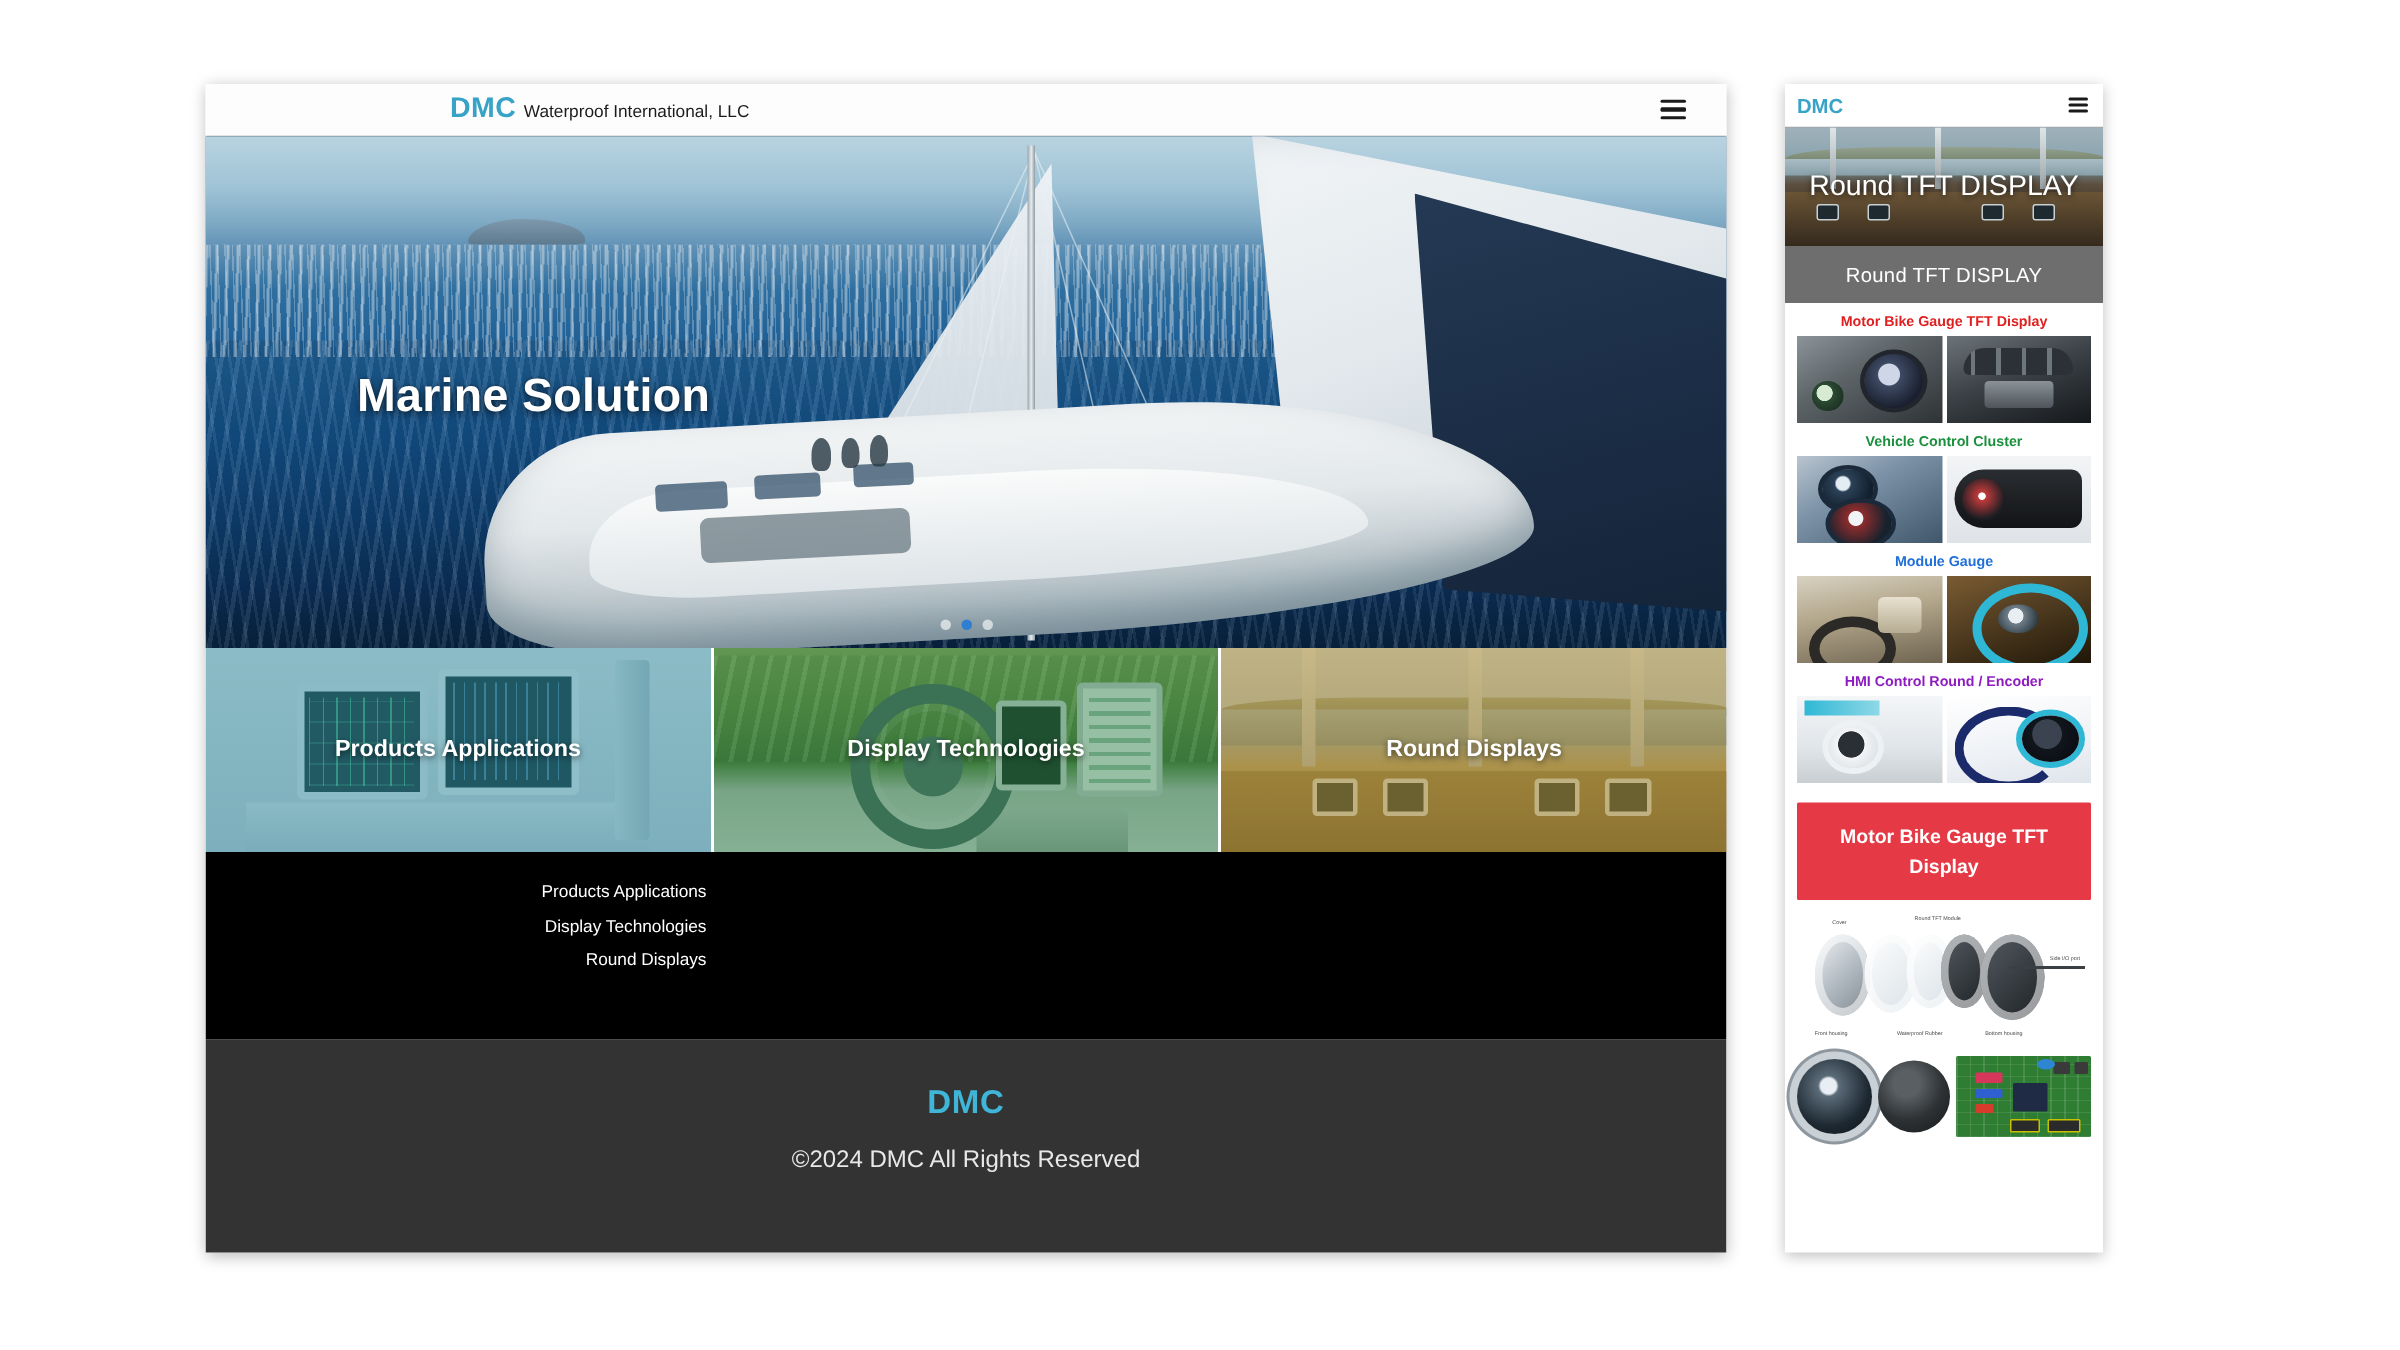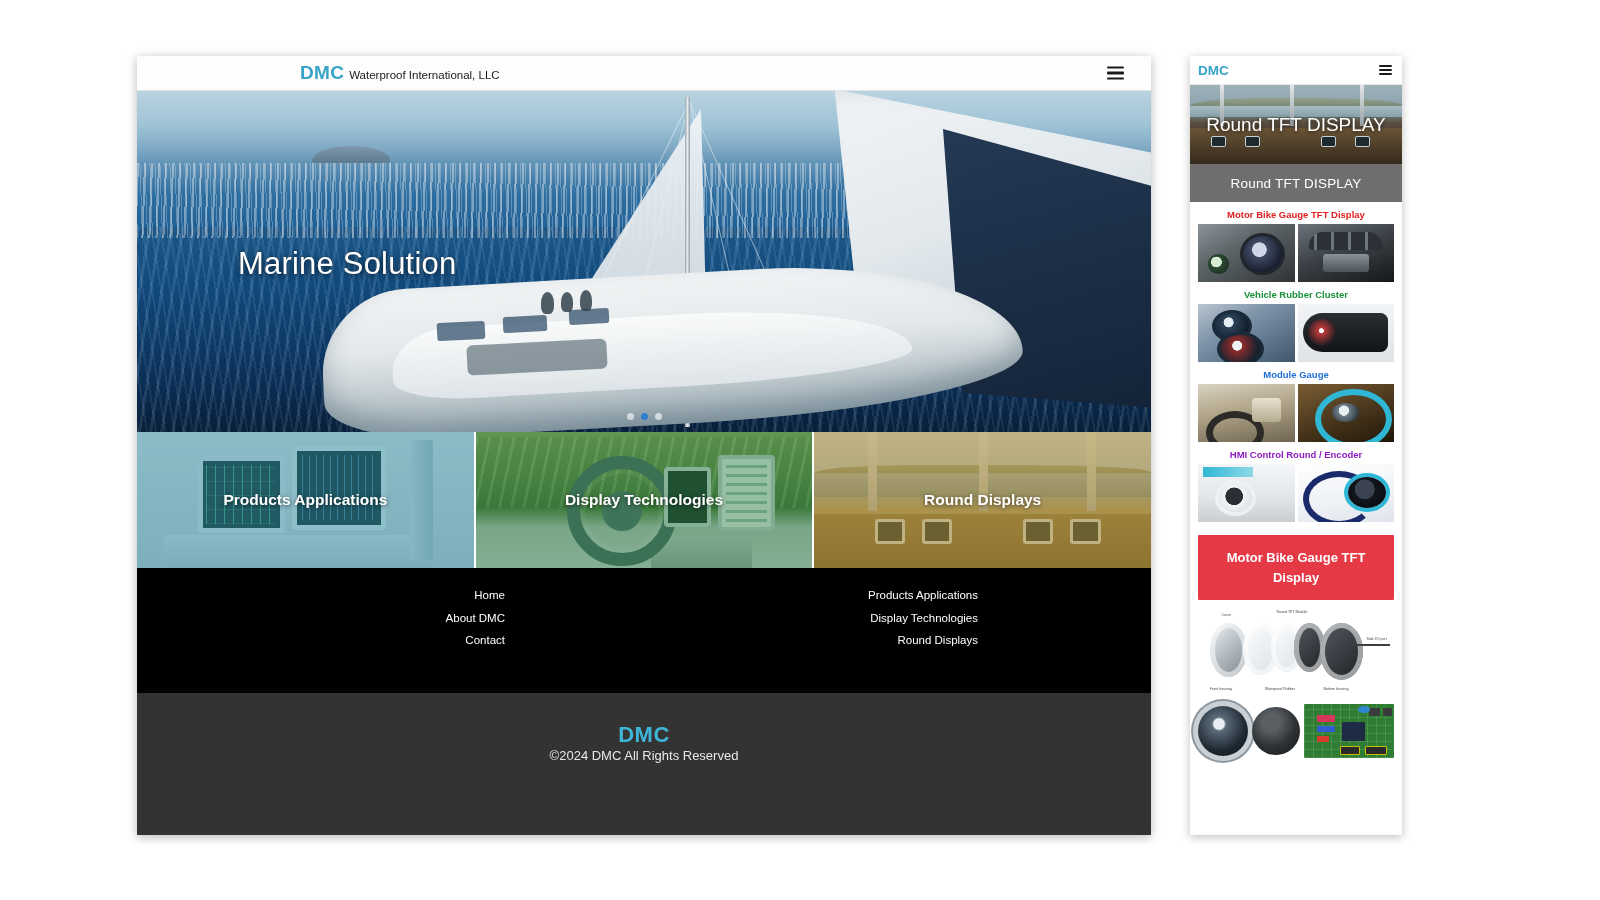--- a/index.html
+++ b/index.html
@@ -113,21 +113,21 @@
   .rig {
     position: absolute; background: rgba(235,242,246,.55); width: 1.4px;
     transform-origin: top center;
   }
   .crew {
     position: absolute; border-radius: 50% 50% 34% 34%;
     background: #2b3a46; opacity: .82;
   }
   .hero-title {
     position: absolute; left: 101px; top: 155px;
-    color: #ffffff; font-size: 31px; font-weight: normal;
+    color: #ffffff; font-size: 31px; font-weight: bold;
     text-shadow: 0 2px 6px rgba(0,0,0,.55), 0 0 2px rgba(0,0,0,.4);
     letter-spacing: .2px;
   }
   .hero-dots {
     position: absolute; left: 0; right: 0; bottom: 12px;
     display: flex; justify-content: center; gap: 7px;
   }
   .hero-dots span { width: 7px; height: 7px; border-radius: 50%; background: rgba(255,255,255,.62); }
   .hero-dots span.on { background: #2e7fd0; }
 
@@ -208,21 +208,21 @@
   .fcol { width: 50%; display: flex; flex-direction: column; gap: 11px; }
   .fcol.left { align-items: flex-end; padding-right: 139px; }
   .fcol.right { align-items: flex-end; padding-right: 173px; }
   .fcol a {
     color: #ffffff; font-size: 11.5px; text-decoration: none; cursor: pointer;
     white-space: nowrap; line-height: 1;
   }
   
   .copy { background: #333333; flex: 1; height: 146px; padding-top: 29px; text-align: center; }
   .copy-dmc { color: #3fb6d8; font-size: 22px; font-weight: bold; letter-spacing: .5px; }
-  .copy-txt { color: #e8e8e8; font-size: 13px; }
+  .copy-txt { color: #e8e8e8; font-size: 16px; margin-top: 17px; }
 
   
   .mobile {
     position: absolute; left: 1190px; top: 56px;
     width: 212px; height: 779px;
     background: #ffffff;
     box-shadow: 0 2px 9px rgba(0,0,0,.25);
     overflow: hidden;
   }
   .m-top {
@@ -446,25 +446,20 @@
           <div class="dscr" style="left:32%;"></div>
           <div class="dscr" style="left:62%;"></div>
           <div class="dscr" style="left:76%;"></div>
         </div>
         <div class="tile-tint" style="background:rgba(176,138,33,.48);"></div>
         <div class="tile-label">Round Displays</div>
       </div>
     </div>
 
     <div class="footnav">
-      <div class="fcol left">
-        <a>Home</a>
-        <a>About DMC</a>
-        <a>Contact</a>
-      </div>
       <div class="fcol right">
         <a>Products Applications</a>
         <a>Display Technologies</a>
         <a>Round Displays</a>
       </div>
     </div>
 
     <div class="copy">
       <div class="copy-dmc">DMC</div>
       <div class="copy-txt">©2024 DMC All Rights Reserved</div>
@@ -500,21 +495,21 @@
     <div class="m-secbar">Round TFT DISPLAY</div>
 
     <div class="m-body">
 
       <div class="m-cat-title" style="color:#e02020;">Motor Bike Gauge TFT Display</div>
       <div class="m-row">
         <div class="m-cell art-bike-a"></div>
         <div class="m-cell art-bike-b"></div>
       </div>
 
-      <div class="m-cat-title" style="color:#1a8f3c;">Vehicle Rubber Cluster</div>
+      <div class="m-cat-title" style="color:#1a8f3c;">Vehicle Control Cluster</div>
       <div class="m-row">
         <div class="m-cell art-clu-a"></div>
         <div class="m-cell art-clu-b"></div>
       </div>
 
       <div class="m-cat-title" style="color:#1e6fd8;">Module Gauge</div>
       <div class="m-row">
         <div class="m-cell art-mar-a"></div>
         <div class="m-cell art-mar-b"></div>
       </div>

